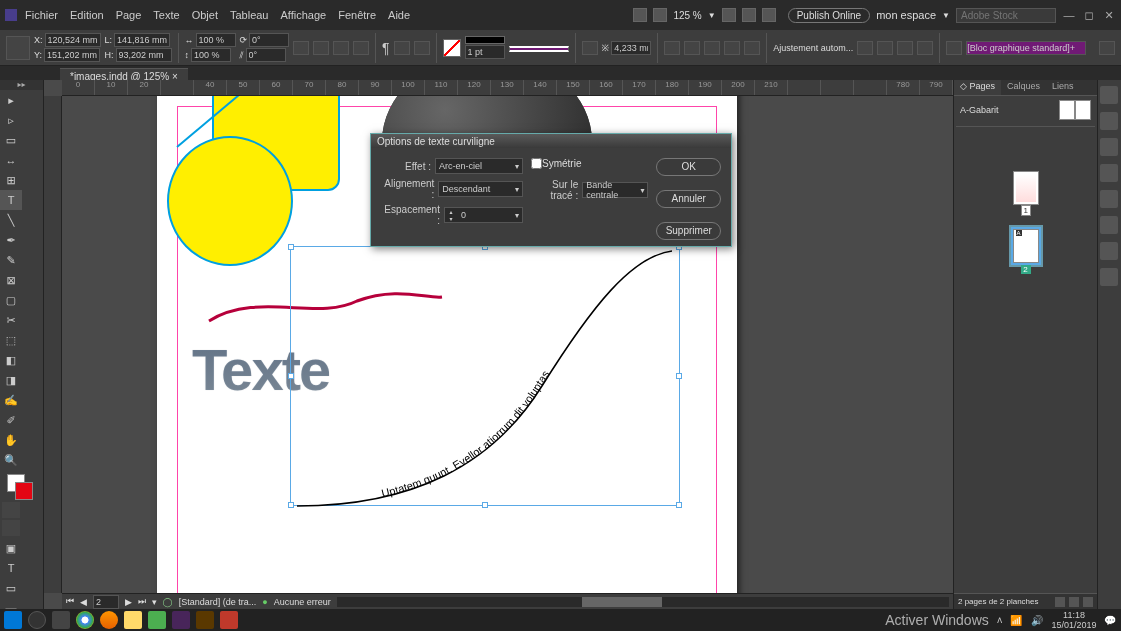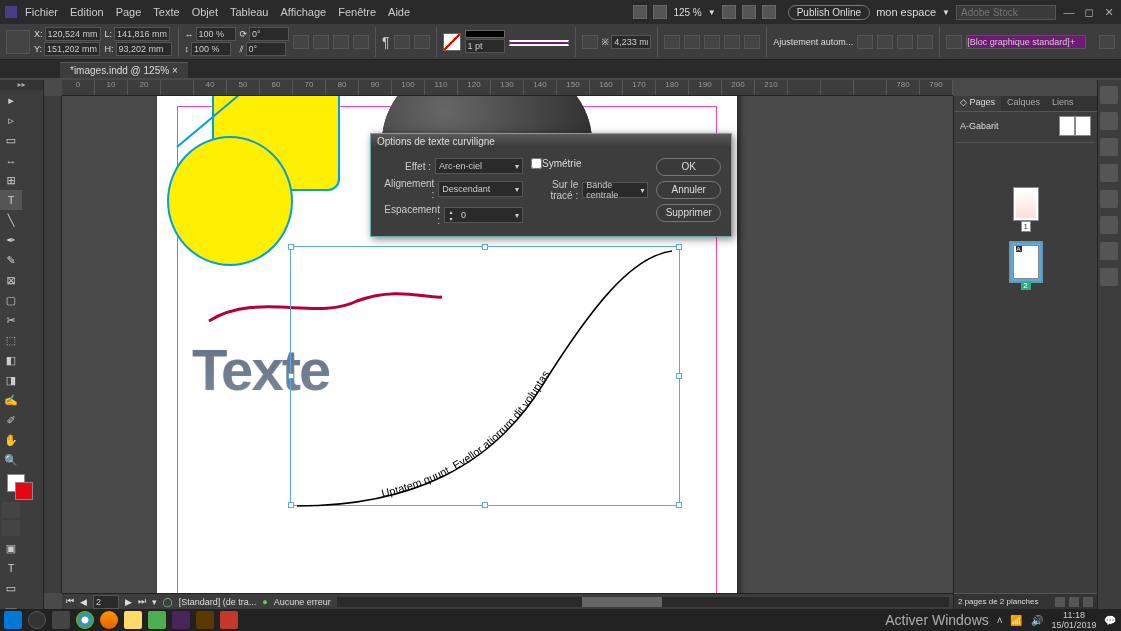--- a/index.html
+++ b/index.html
@@ -1,18 +1,18 @@
 <!DOCTYPE html>
 <html><head>
 <meta charset="utf-8">
 <style>
 * { margin: 0; padding: 0; box-sizing: border-box; font-family: Arial, sans-serif; }
 body { background: #4a4a4a; width: 1121px; height: 631px; overflow: hidden; position: relative; font-size: 11px; color: #ddd; }
 
-.titlebar { height: 24px; background: #2a2a2a; display: flex; align-items: center; padding: 0 5px; }
+.titlebar { height: 30px; background: #2a2a2a; display: flex; align-items: center; padding: 0 5px; }
 .titlebar-icon { width: 12px; height: 12px; background: #483d8b; margin-right: 8px; }
 .menubar { display: flex; gap: 12px; font-size: 11px; color: #ccc; }
 .menubar span { cursor: default; }
 .titlebar-right { margin-left: auto; display: flex; gap: 6px; align-items: center; }
 .publish-btn { border: 1px solid #777; border-radius: 10px; padding: 1px 8px; font-size: 10px; }
 .search-box { background: #3a3a3a; border: 1px solid #555; padding: 1px 4px; width: 100px; font-size: 10px; color: #888; }
 .win-btn { width: 14px; height: 14px; display: inline-flex; align-items: center; justify-content: center; color: #aaa; }
 .ctrl-icon { width: 14px; height: 14px; background: #555; border: 1px solid #666; }
 .zoom-val { font-size: 10px; }
 
@@ -62,21 +62,21 @@
 .curve-path { position: absolute; left: 135px; top: 160px; }
 .path-text { font-family: "Times New Roman", serif; font-size: 11px; fill: #000; }
 
 .scroll-h { position: absolute; left: 18px; right: 0; bottom: 0; height: 16px; background: #3d3d3d; display: flex; align-items: center; font-size: 9px; gap: 6px; padding: 0 4px; border-top: 1px solid #222; }
 .sh-track { flex: 1; height: 10px; background: #2a2a2a; position: relative; }
 .sh-thumb { position: absolute; left: 40%; width: 80px; height: 10px; background: #666; }
 
 .rightdock { width: 24px; background: #3d3d3d; border-left: 1px solid #222; display: flex; flex-direction: column; gap: 8px; padding: 6px 2px; }
 .dock-icon { width: 18px; height: 18px; background: #555; border-radius: 2px; }
 
-.panels { width: 144px; background: #3d3d3d; border-left: 1px solid #222; display: flex; flex-direction: column; font-size: 10px; margin-top: 16px; }
+.panels { width: 144px; background: #3d3d3d; border-left: 1px solid #222; display: flex; flex-direction: column; font-size: 10px; }
 .panel-tabs { display: flex; height: 16px; background: #333; border-bottom: 1px solid #555; }
 .panel-tab { padding: 1px 6px; color: #aaa; font-size: 9px; }
 .panel-tab.act { background: #3d3d3d; color: #ddd; }
 .panel-body { flex: 1; padding: 2px; }
 .master-row { display: flex; justify-content: space-between; align-items: center; padding: 2px 4px; font-size: 9px; }
 .thumb { width: 16px; height: 20px; background: #fff; border: 1px solid #888; }
 .page-thumbs { display: flex; flex-direction: column; align-items: center; gap: 20px; padding-top: 40px; }
 .pt { width: 26px; height: 34px; background: #fff; border: 1px solid #888; position: relative; }
 .pt-num { position: absolute; bottom: -12px; left: 0; right: 0; text-align: center; font-size: 8px; background: #3a8; color: #fff; padding: 0 2px; width: 10px; margin: auto; }
 .pt.sel { outline: 2px solid #5aa9e6; }
@@ -91,21 +91,21 @@
 .dlg-left { flex: 1; }
 .dlg-row { display: flex; align-items: center; gap: 4px; margin-bottom: 4px; justify-content: flex-end; }
 .dlg-label { font-size: 10px; color: #ccc; text-align: right; }
 .dlg-dd { width: 88px; height: 16px; background: #2a2a2a; border: 1px solid #555; color: #ccc; font-size: 9px; padding: 0 3px; display: flex; align-items: center; justify-content: space-between; }
 .dlg-dd::after { content: '▾'; font-size: 8px; }
 .dlg-spin { width: 82px; height: 16px; background: #2a2a2a; border: 1px solid #555; color: #ccc; font-size: 9px; display: flex; align-items: center; }
 .dlg-spin .arrows { width: 12px; display: flex; flex-direction: column; font-size: 6px; text-align: center; }
 .dlg-mid { width: 120px; font-size: 10px; }
 .dlg-chk { display: flex; align-items: center; margin-bottom: 10px; }
 .dlg-chk input { width: 11px; height: 11px; }
-.dlg-right { width: 66px; display: flex; flex-direction: column; gap: 5px; }
+.dlg-right { width: 66px; display: flex; flex-direction: column; gap: 14px; }
 .dlg-btn { height: 18px; border: 1px solid #777; border-radius: 9px; background: #3a3a3a; color: #ddd; font-size: 10px; text-align: center; line-height: 16px; }
 .dlg-foot { display: flex; justify-content: flex-end; padding: 0 12px 8px; }
 
 .taskbar { position: absolute; left: 0; right: 0; bottom: 0; height: 22px; background: #222; display: flex; align-items: center; padding: 0 4px; gap: 6px; }
 .tb-icon { width: 18px; height: 18px; border-radius: 2px; }
 .tb-start { background: #0078d7; }
 .tb-cortana { background: #333; border: 1px solid #555; border-radius: 50%; }
 .tb-chrome { background: radial-gradient(circle, #fff 25%, #4285f4 30%, #34a853 60%, #fbbc05 80%, #ea4335); border-radius: 50%; }
 .tb-ff { background: linear-gradient(#ff9500,#e66000); border-radius: 50%; }
 .tb-file { background: #ffd96a; }

